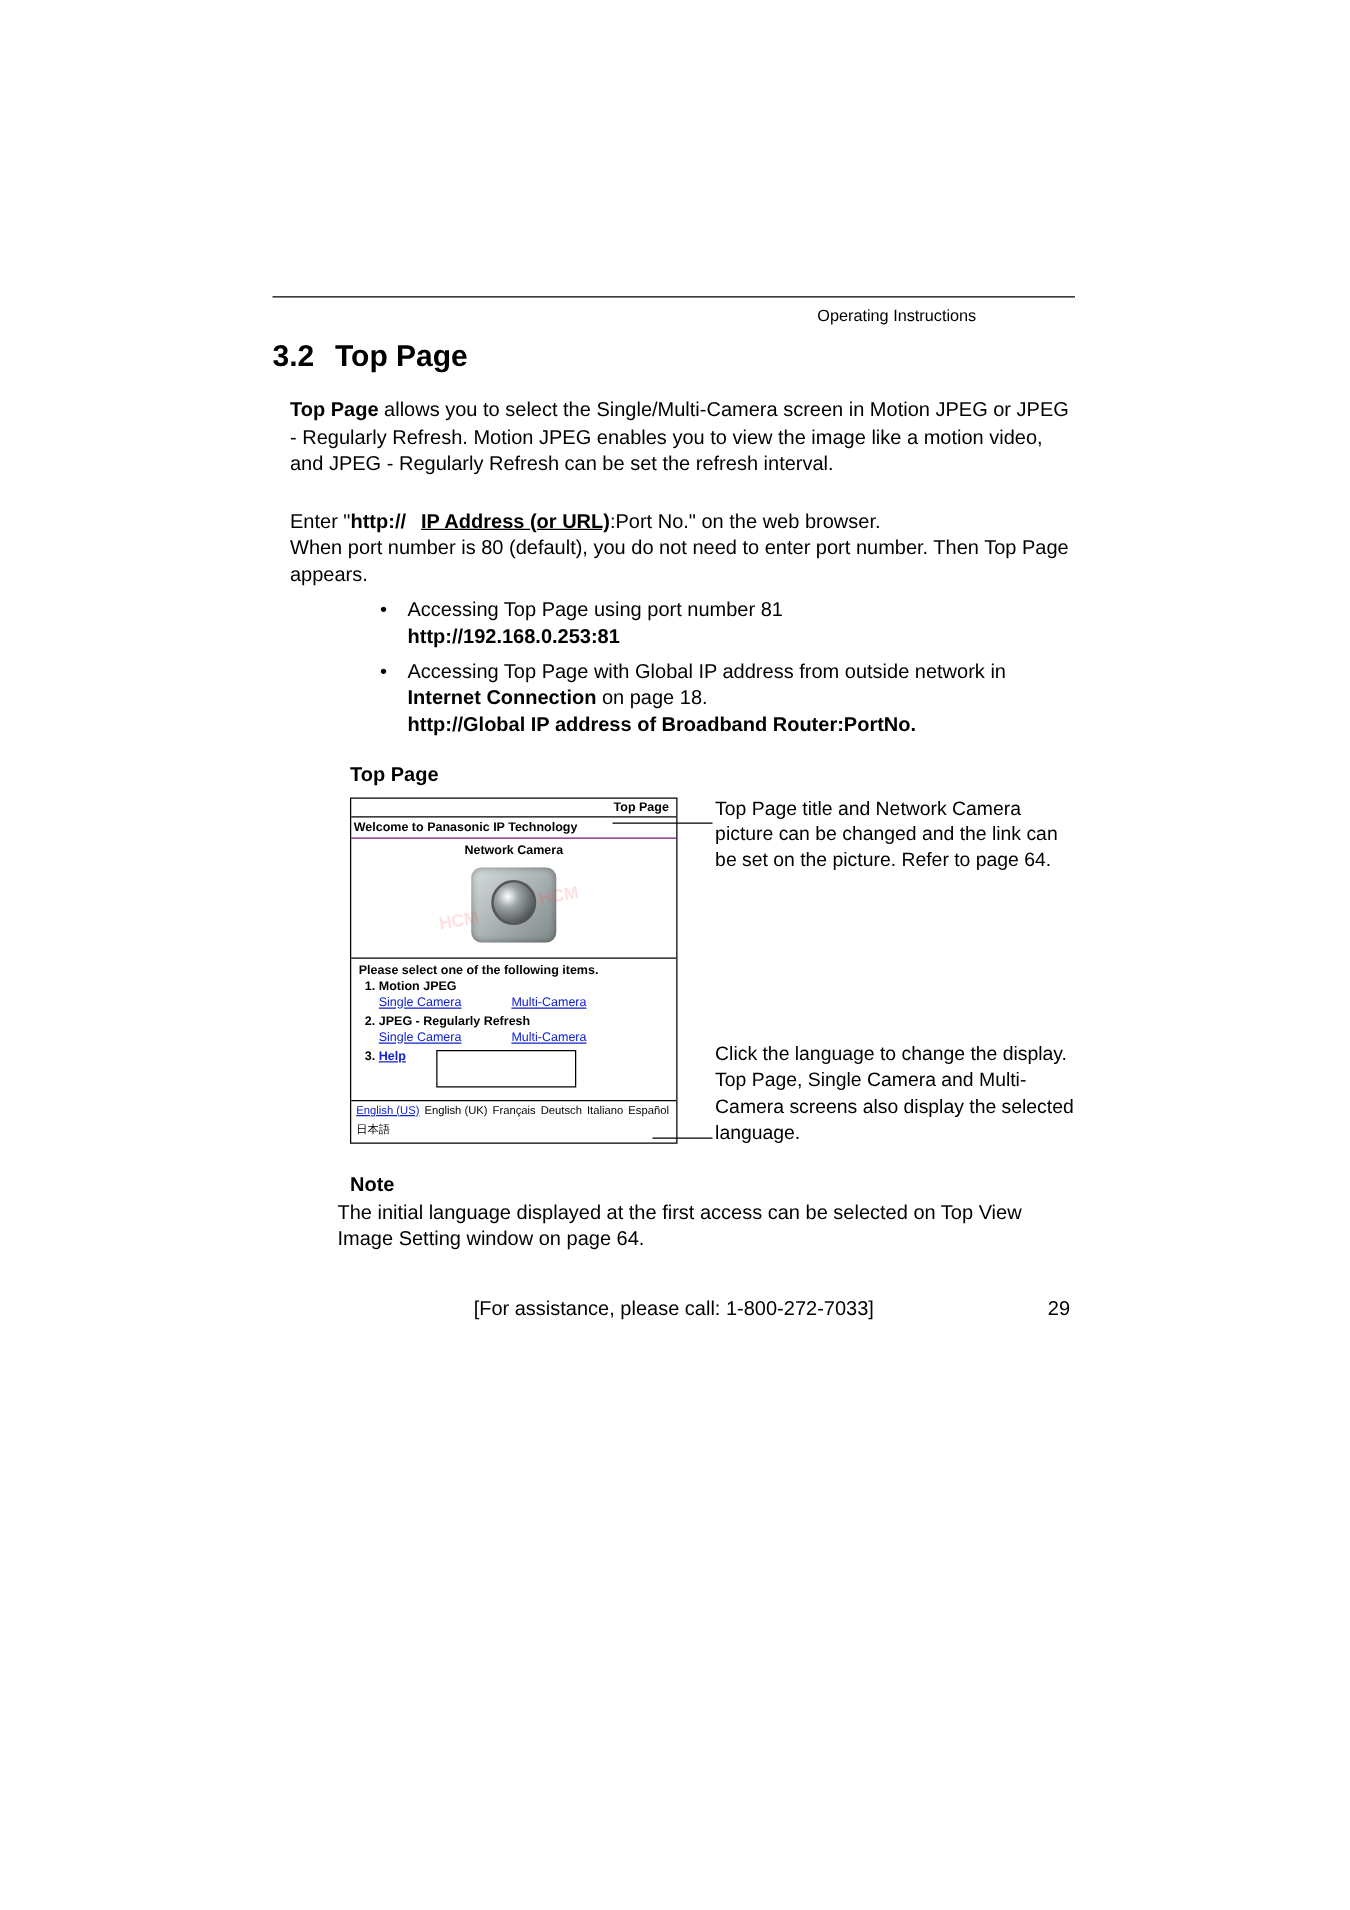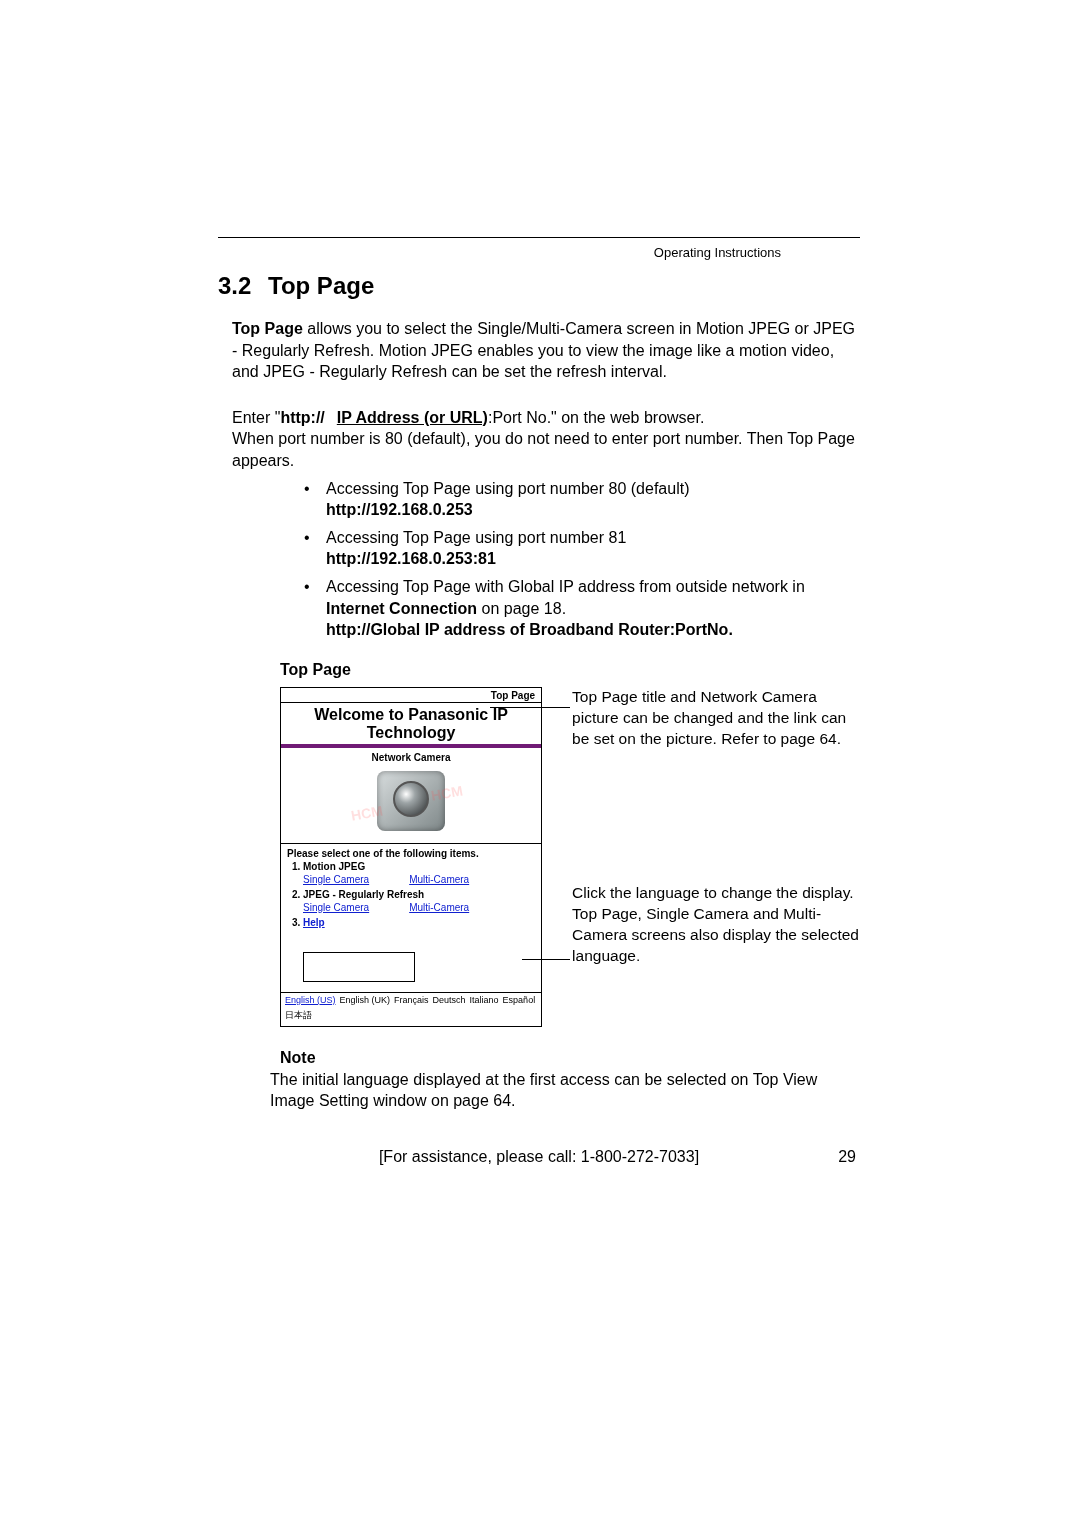--- a/index.html
+++ b/index.html
@@ -106,25 +106,25 @@
     flex-direction: column;
   }
   .tp-header {
     text-align: right;
     padding: 2px 6px 1px 6px;
     font-weight: bold;
     font-size: 10px;
     border-bottom: 1px solid #000;
   }
   .tp-welcome {
-    text-align: center;
-    font-weight: bold;
-    font-size: 16px;
+    text-align: left;
+    font-weight: bold;
+    font-size: 10px;
     padding: 3px 2px 2px 2px;
-    border-bottom: 4px solid #701a75;
+    border-bottom: 1px solid #701a75;
   }
   .tp-netlabel {
     text-align: center;
     font-weight: bold;
     font-size: 10px;
     padding: 4px 0 2px 0;
   }
   .tp-camera-wrap {
     display: flex;
     justify-content: center;
@@ -182,21 +182,20 @@
   }
   .tp-link {
     color: #1020d0;
     text-decoration: underline;
     font-weight: normal;
   }
   .tp-help-row {
     display: flex;
     gap: 24px;
     align-items: flex-start;
-    flex-direction: column;
   }
   .tp-rect {
     width: 110px;
     height: 28px;
     border: 1px solid #000;
     background: #fff;
   }
   .tp-lang {
     border-top: 1px solid #000;
     padding: 2px 4px 4px 4px;
@@ -264,24 +263,20 @@
       <span class="bold">Top Page</span><span> allows you to select the Single/Multi-Camera screen in Motion JPEG or JPEG - Regularly Refresh. Motion JPEG enables you to view the image like a motion video, and JPEG - Regularly Refresh can be set the refresh interval.</span>
     </div>
 
     <div class="browser-block">
       <span>Enter "</span><span class="bold">http://</span><span class="underline-bold">IP Address (or URL)</span><span>:Port No." on the web browser.</span><br>
       <span>When port number is 80 (default), you do not need to enter port number. Then Top Page appears.</span>
     </div>
 
 
     <ul class="bullets">
-      <li>
-        <span>Accessing Top Page using port number 80 (default)</span><br>
-        <span class="bold">http://192.168.0.253</span>
-      </li>
       <li>
         <span>Accessing Top Page using port number 81</span><br>
         <span class="bold">http://192.168.0.253:81</span>
       </li>
       <li>
         <span>Accessing Top Page with Global IP address from outside network in </span><span class="bold">Internet Connection</span><span> on page 18.</span><br>
         <span class="bold">http://Global IP address of Broadband Router:PortNo.</span>
       </li>
     </ul>
 

